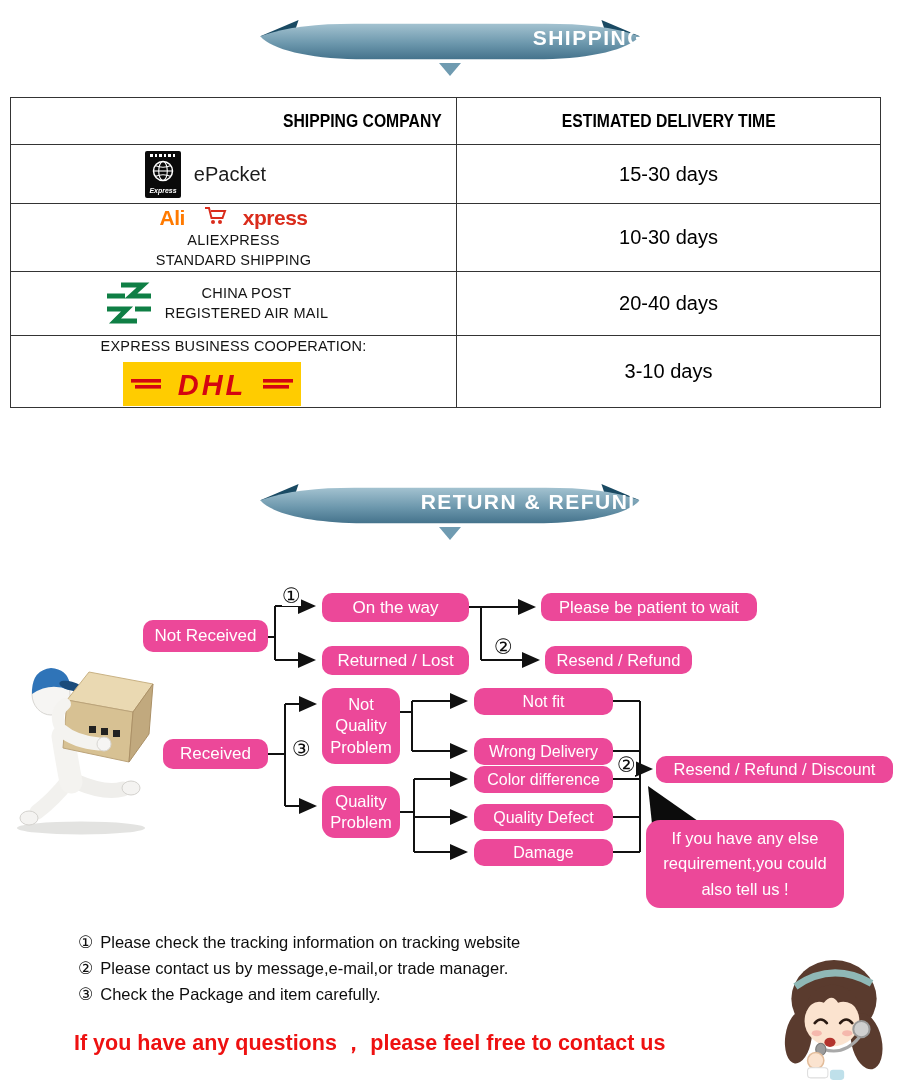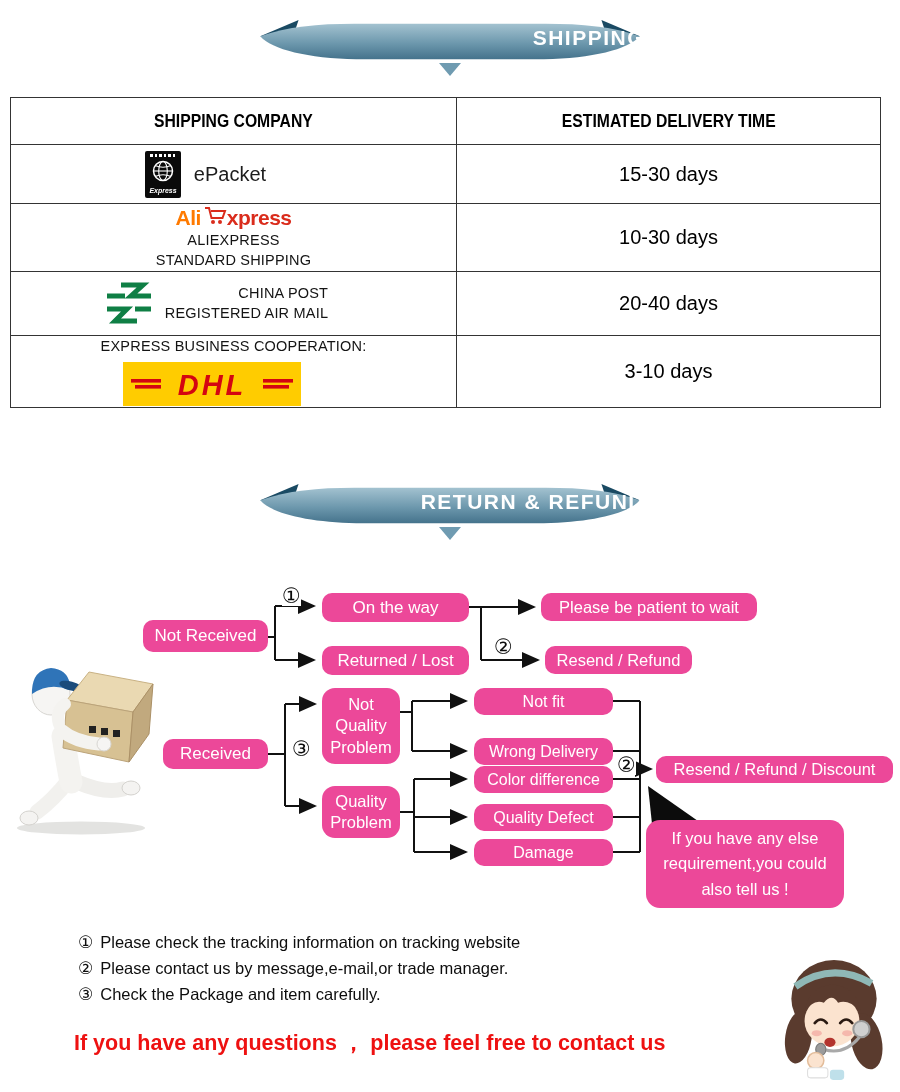--- a/index.html
+++ b/index.html
@@ -12,21 +12,21 @@
   .banner .label{position:absolute;width:100%;text-align:right;top:9px;color:#fff;
                  font-weight:700;font-size:21px;letter-spacing:1.5px;}
   .tri{position:absolute;width:0;height:0;border-left:11px solid transparent;
        border-right:11px solid transparent;border-top:13px solid #6f9bb1;}
 
   
   table.ship{position:absolute;left:10px;top:97px;width:871px;border-collapse:collapse;}
   table.ship td,table.ship th{border:1.5px solid #343434;text-align:center;vertical-align:middle;padding:0;}
   th .hc{display:inline-block;transform:scaleX(.85);font-size:18.5px;font-weight:700;letter-spacing:0;color:#000;}
   .timecell{font-size:20px;color:#000;}
-  .cellflex{display:flex;align-items:center;justify-content:center;}
+  .cellflex{display:flex;align-items:center;justify-content:center;gap:16px;}
   .cellcol{display:flex;flex-direction:column;align-items:center;justify-content:center;}
   .smallcaps{font-size:14.5px;color:#141414;letter-spacing:.2px;line-height:1.4;}
 
   
   .fbox{position:absolute;background:#ec4899;color:#fff;border-radius:10px;display:flex;
         align-items:center;justify-content:center;text-align:center;font-size:16.5px;z-index:2;}
   .fbox.big{border-radius:13px;flex-direction:column;line-height:1.3;font-size:16.5px;}
   .marker{position:absolute;font-size:21px;line-height:1;color:#0c0c0c;background:#fff;z-index:3;}
   .connectors{position:absolute;left:0;top:0;z-index:1;pointer-events:none;}
 
@@ -56,21 +56,21 @@
       <polygon points="398,20 358,3 366,27" fill="#1a4a63"></polygon>
       <path d="M2,20 C30,10 62,7 100,7 L300,7 C338,7 370,10 398,20 C386,34 348,43 298,44 L102,44 C52,43 14,34 2,20 Z" fill="url(#g1)"></path>
     </svg>
     <div class="label">SHIPPING</div>
   </div>
   <div class="tri" style="left:439px;top:63px;"></div>
 
   <table class="ship">
     <tbody>
         <tr style="height:47px;">
-      <th style="width:445px;"><span class="hc">SHIPPING COMPANY</span></th>
+      <th style="width:445px;text-align:right;"><span class="hc">SHIPPING COMPANY</span></th>
       <th><span class="hc">ESTIMATED DELIVERY TIME</span></th>
     </tr>
 
     <tr style="height:59px;">
       <td>
         <div class="cellflex" style="gap:13px;transform:translateX(-28px);">
           <svg width="36" height="47" viewBox="0 0 36 47">
             <rect x="0" y="0" width="36" height="47" rx="2" fill="#0a0a0a"></rect>
             <g fill="#fff">
               <rect x="5" y="3" width="3" height="3"></rect>
@@ -119,21 +119,21 @@
       <td>
         <div class="cellflex" style="gap:10px;transform:translateX(-18px);">
           <svg width="52" height="48" viewBox="0 0 52 48">
             <g stroke="#0f7f45" stroke-width="5" fill="none">
               <path d="M18 6 H40 L28 17 H48"></path>
               <path d="M4 17 H22"></path>
               <path d="M4 30 H24 L12 42 H34"></path>
               <path d="M32 30 H48"></path>
             </g>
           </svg>
-          <div style="text-align:right;">
+          <div style="text-align:center;">
             <div class="smallcaps">CHINA POST</div>
             <div class="smallcaps">REGISTERED AIR MAIL</div>
           </div>
         </div>
       </td>
       <td class="timecell">20-40 days</td>
     </tr>
 
     <tr style="height:72px;">
       <td>

